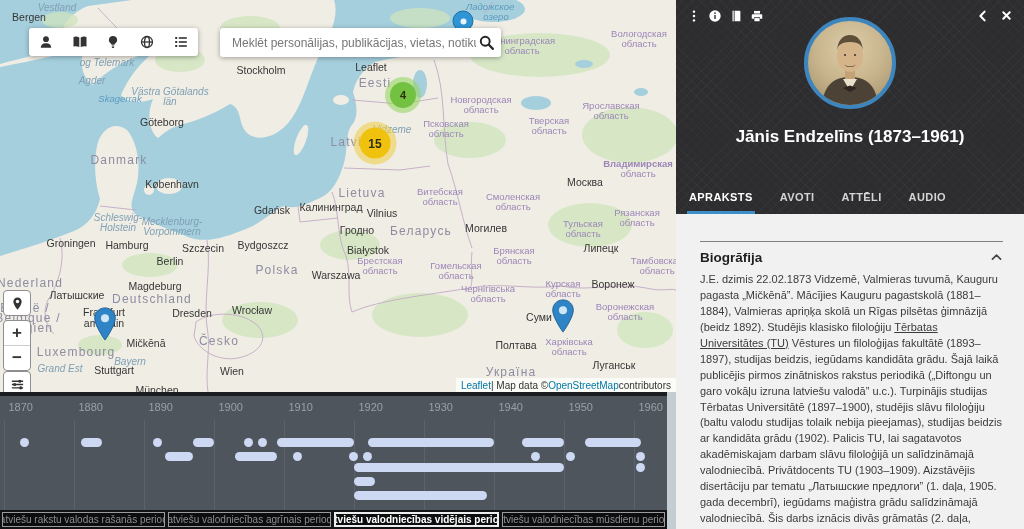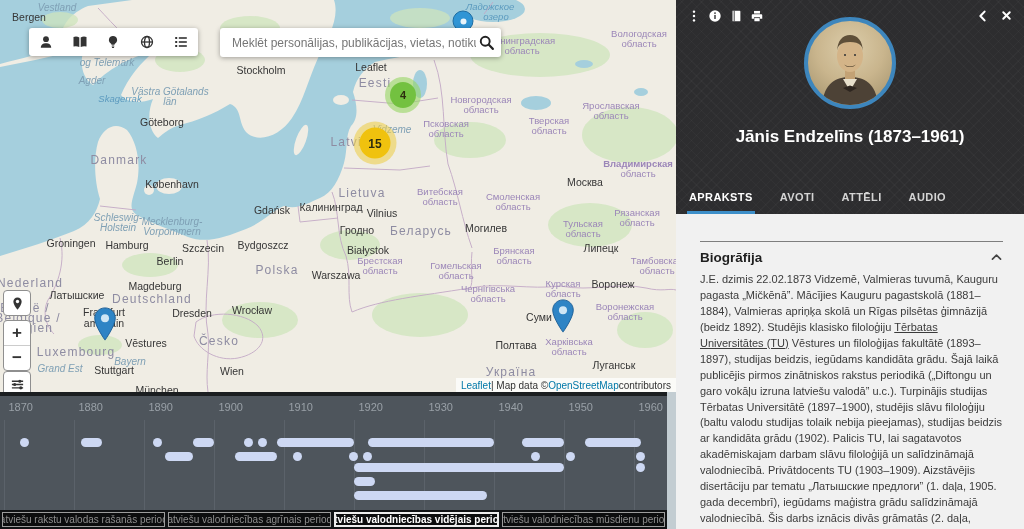--- a/index.html
+++ b/index.html
@@ -170,21 +170,21 @@
           <span class="ml-country" style="left: 25px; top: 308px;">België /</span>
           <span class="ml-country" style="left: 28px; top: 318px;">Belgique /</span>
           <span class="ml-country" style="left: 29px; top: 328px;">Belgien</span>
           <span class="ml-city" style="left: 155px; top: 286px;">Magdeburg</span>
           <span class="ml-city" style="left: 77px; top: 295px;">Латышские</span>
           <span class="ml-country" style="left: 152px; top: 299px;">Deutschland</span>
           <span class="ml-city" style="left: 192px; top: 313px;">Dresden</span>
           <span class="ml-city" style="left: 252px; top: 310px;">Wrocław</span>
           <span class="ml-city" style="left: 104px; top: 312px;">Frankfurt</span>
           <span class="ml-city" style="left: 104px; top: 323px;">am Main</span>
-          <span class="ml-city" style="left: 146px; top: 343px;">Vēstures</span>
+          <span class="ml-city" style="left: 146px; top: 343px;">Mičkēnā</span>
           <span class="ml-city" style="left: 114px; top: 370px;">Stuttgart</span>
           <span class="ml-city" style="left: 157px; top: 390px;">München</span>
           <span class="ml-country" style="left: 76px; top: 352px;">Luxembourg</span>
           <span class="ml-sub" style="left: 60px; top: 368px;">Grand Est</span>
           <span class="ml-sub" style="left: 130px; top: 361px;">Bayern</span>
           <span class="ml-country" style="left: 219px; top: 341px;">Česko</span>
           <span class="ml-city" style="left: 232px; top: 371px;">Wien</span>
           <span class="ml-city" style="left: 272px; top: 210px;">Gdańsk</span>
           <span class="ml-city" style="left: 331px; top: 207px;">Калининград</span>
           <span class="ml-country" style="left: 362px; top: 193px;">Lietuva</span>

